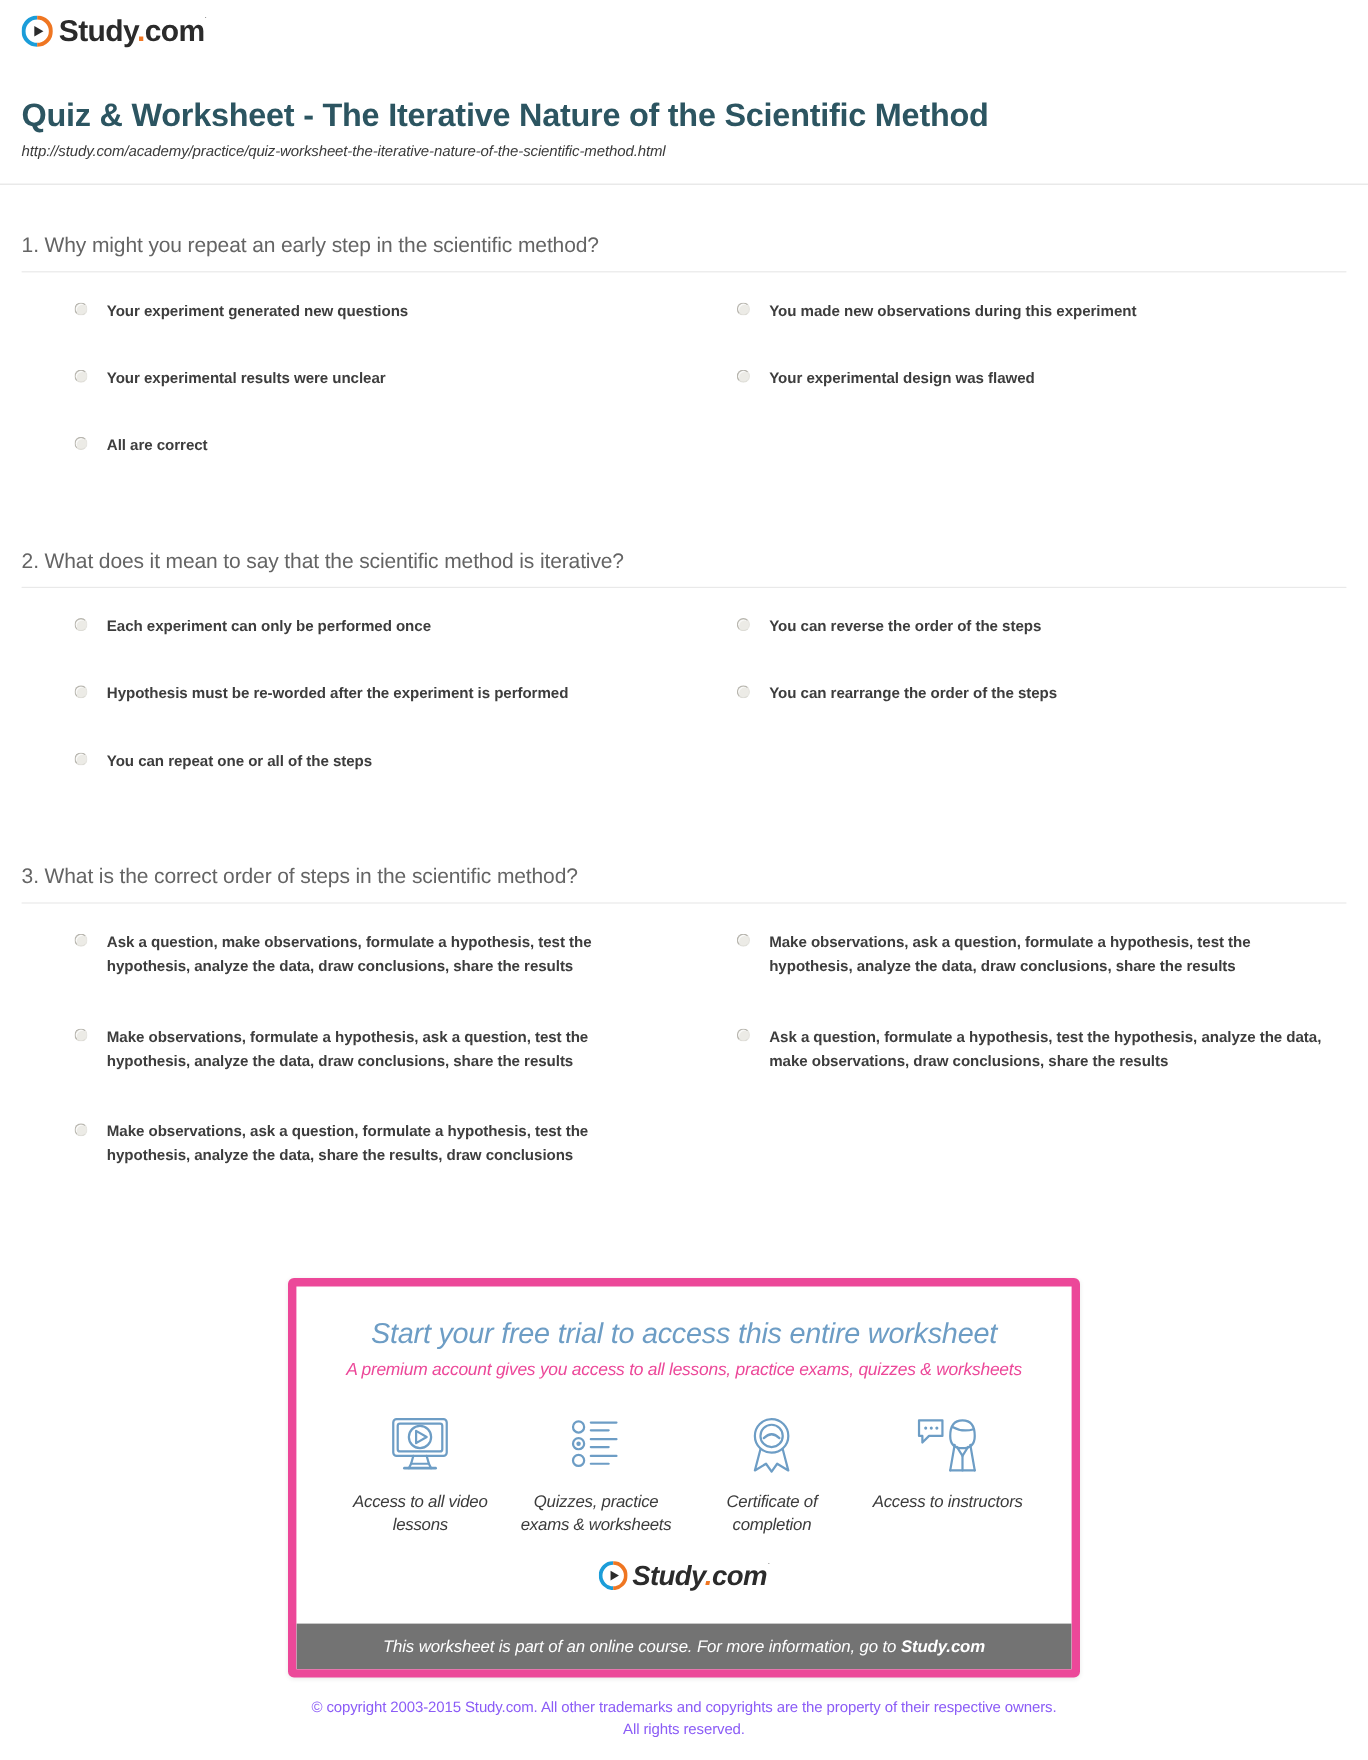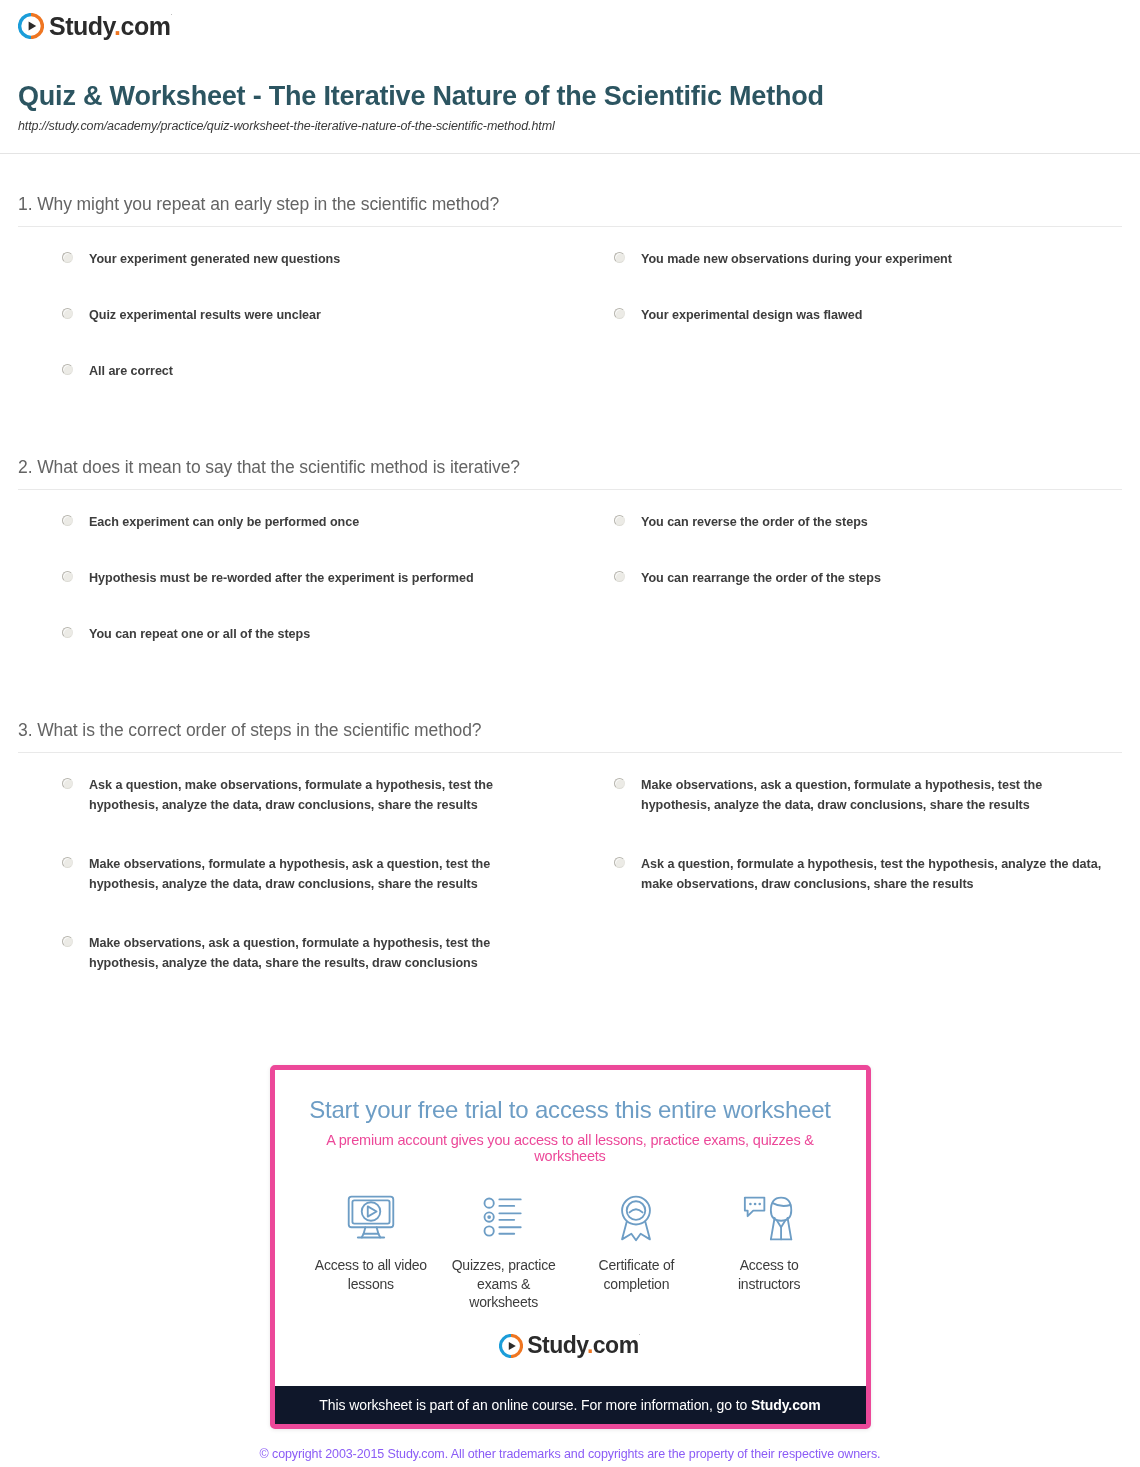--- a/index.html
+++ b/index.html
@@ -134,26 +134,27 @@
     max-width: 470px;
   }
 
   
   .promo-wrap {
     display: flex;
     justify-content: center;
     margin-top: 54px;
   }
   .promo-card {
-    width: 601px;
+    width: 660px;
     background: #ffffff;
-    border: 5px solid #ec4899;
+    border: 7px solid #ec4899;
     border-radius: 5px;
     box-shadow: 0 1px 4px rgba(0,0,0,0.09);
     overflow: hidden;
+    font-style: italic;
   }
   .promo-inner {
     padding: 26px 24px 10px 24px;
     text-align: center;
   }
   .promo-headline {
     font-size: 24px;
     color: #6d9dc5;
     font-weight: normal;
     margin: 0 0 8px 0;
@@ -193,21 +194,21 @@
   .promo-logo {
     display: flex;
     align-items: center;
     justify-content: center;
     gap: 4px;
     padding: 16px 0 18px 0;
   }
   .promo-logo .brand-mark { width: 24px; height: 24px; flex: 0 0 24px; }
   .promo-logo .brand-text { font-size: 23px; }
   .promo-banner {
-    background: #0f172a;
+    background: #737373;
     color: #ffffff;
     text-align: center;
     font-size: 14px;
     padding: 11px 10px;
     letter-spacing: -0.1px;
   }
   .promo-banner b { font-weight: bold; }
 
   
   .page-footer {
@@ -247,25 +248,25 @@
   <section class="question">
     <div class="question-text">1. Why might you repeat an early step in the scientific method?</div>
     <div class="question-rule"></div>
     <div class="answer-grid">
       <label class="answer">
         <span class="radio"></span>
         <span class="answer-label">Your experiment generated new questions</span>
       </label>
       <label class="answer">
         <span class="radio"></span>
-        <span class="answer-label">You made new observations during your experiment</span>
-      </label>
-      <label class="answer">
-        <span class="radio"></span>
-        <span class="answer-label">Quiz experimental results were unclear</span>
+        <span class="answer-label">You made new observations during this experiment</span>
+      </label>
+      <label class="answer">
+        <span class="radio"></span>
+        <span class="answer-label">Your experimental results were unclear</span>
       </label>
       <label class="answer">
         <span class="radio"></span>
         <span class="answer-label">Your experimental design was flawed</span>
       </label>
       <label class="answer">
         <span class="radio"></span>
         <span class="answer-label">All are correct</span>
       </label>
     </div>

